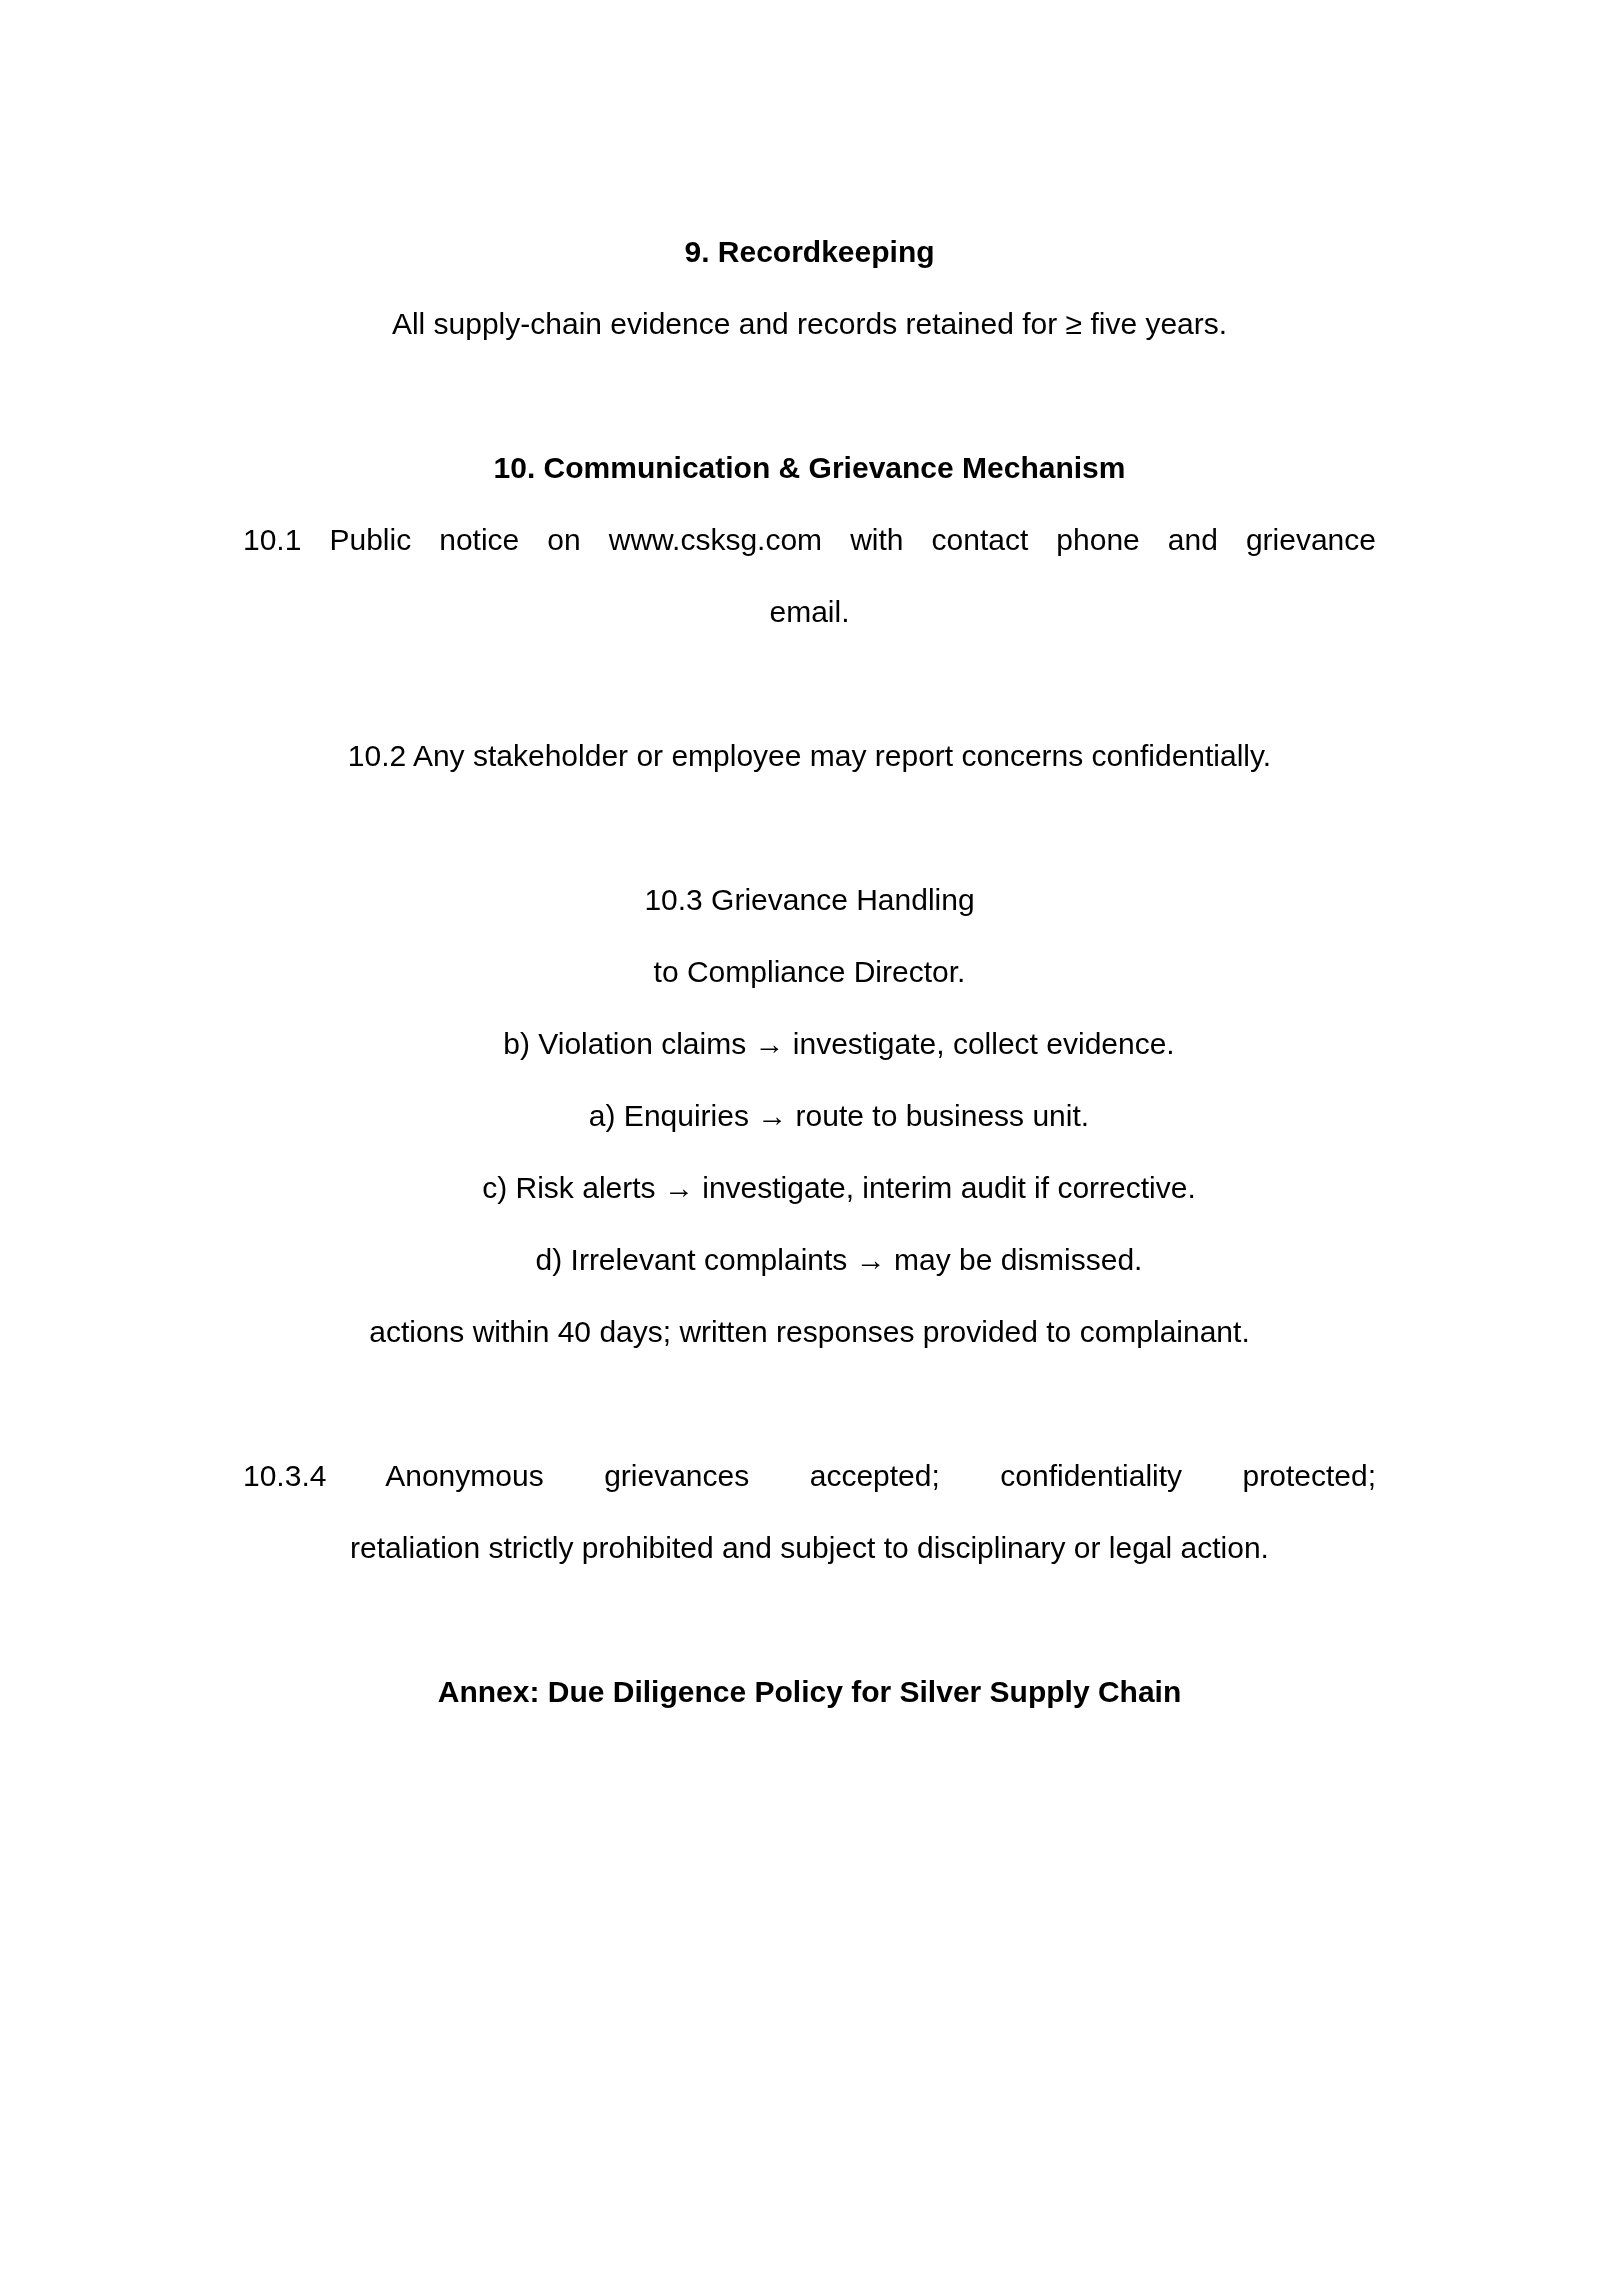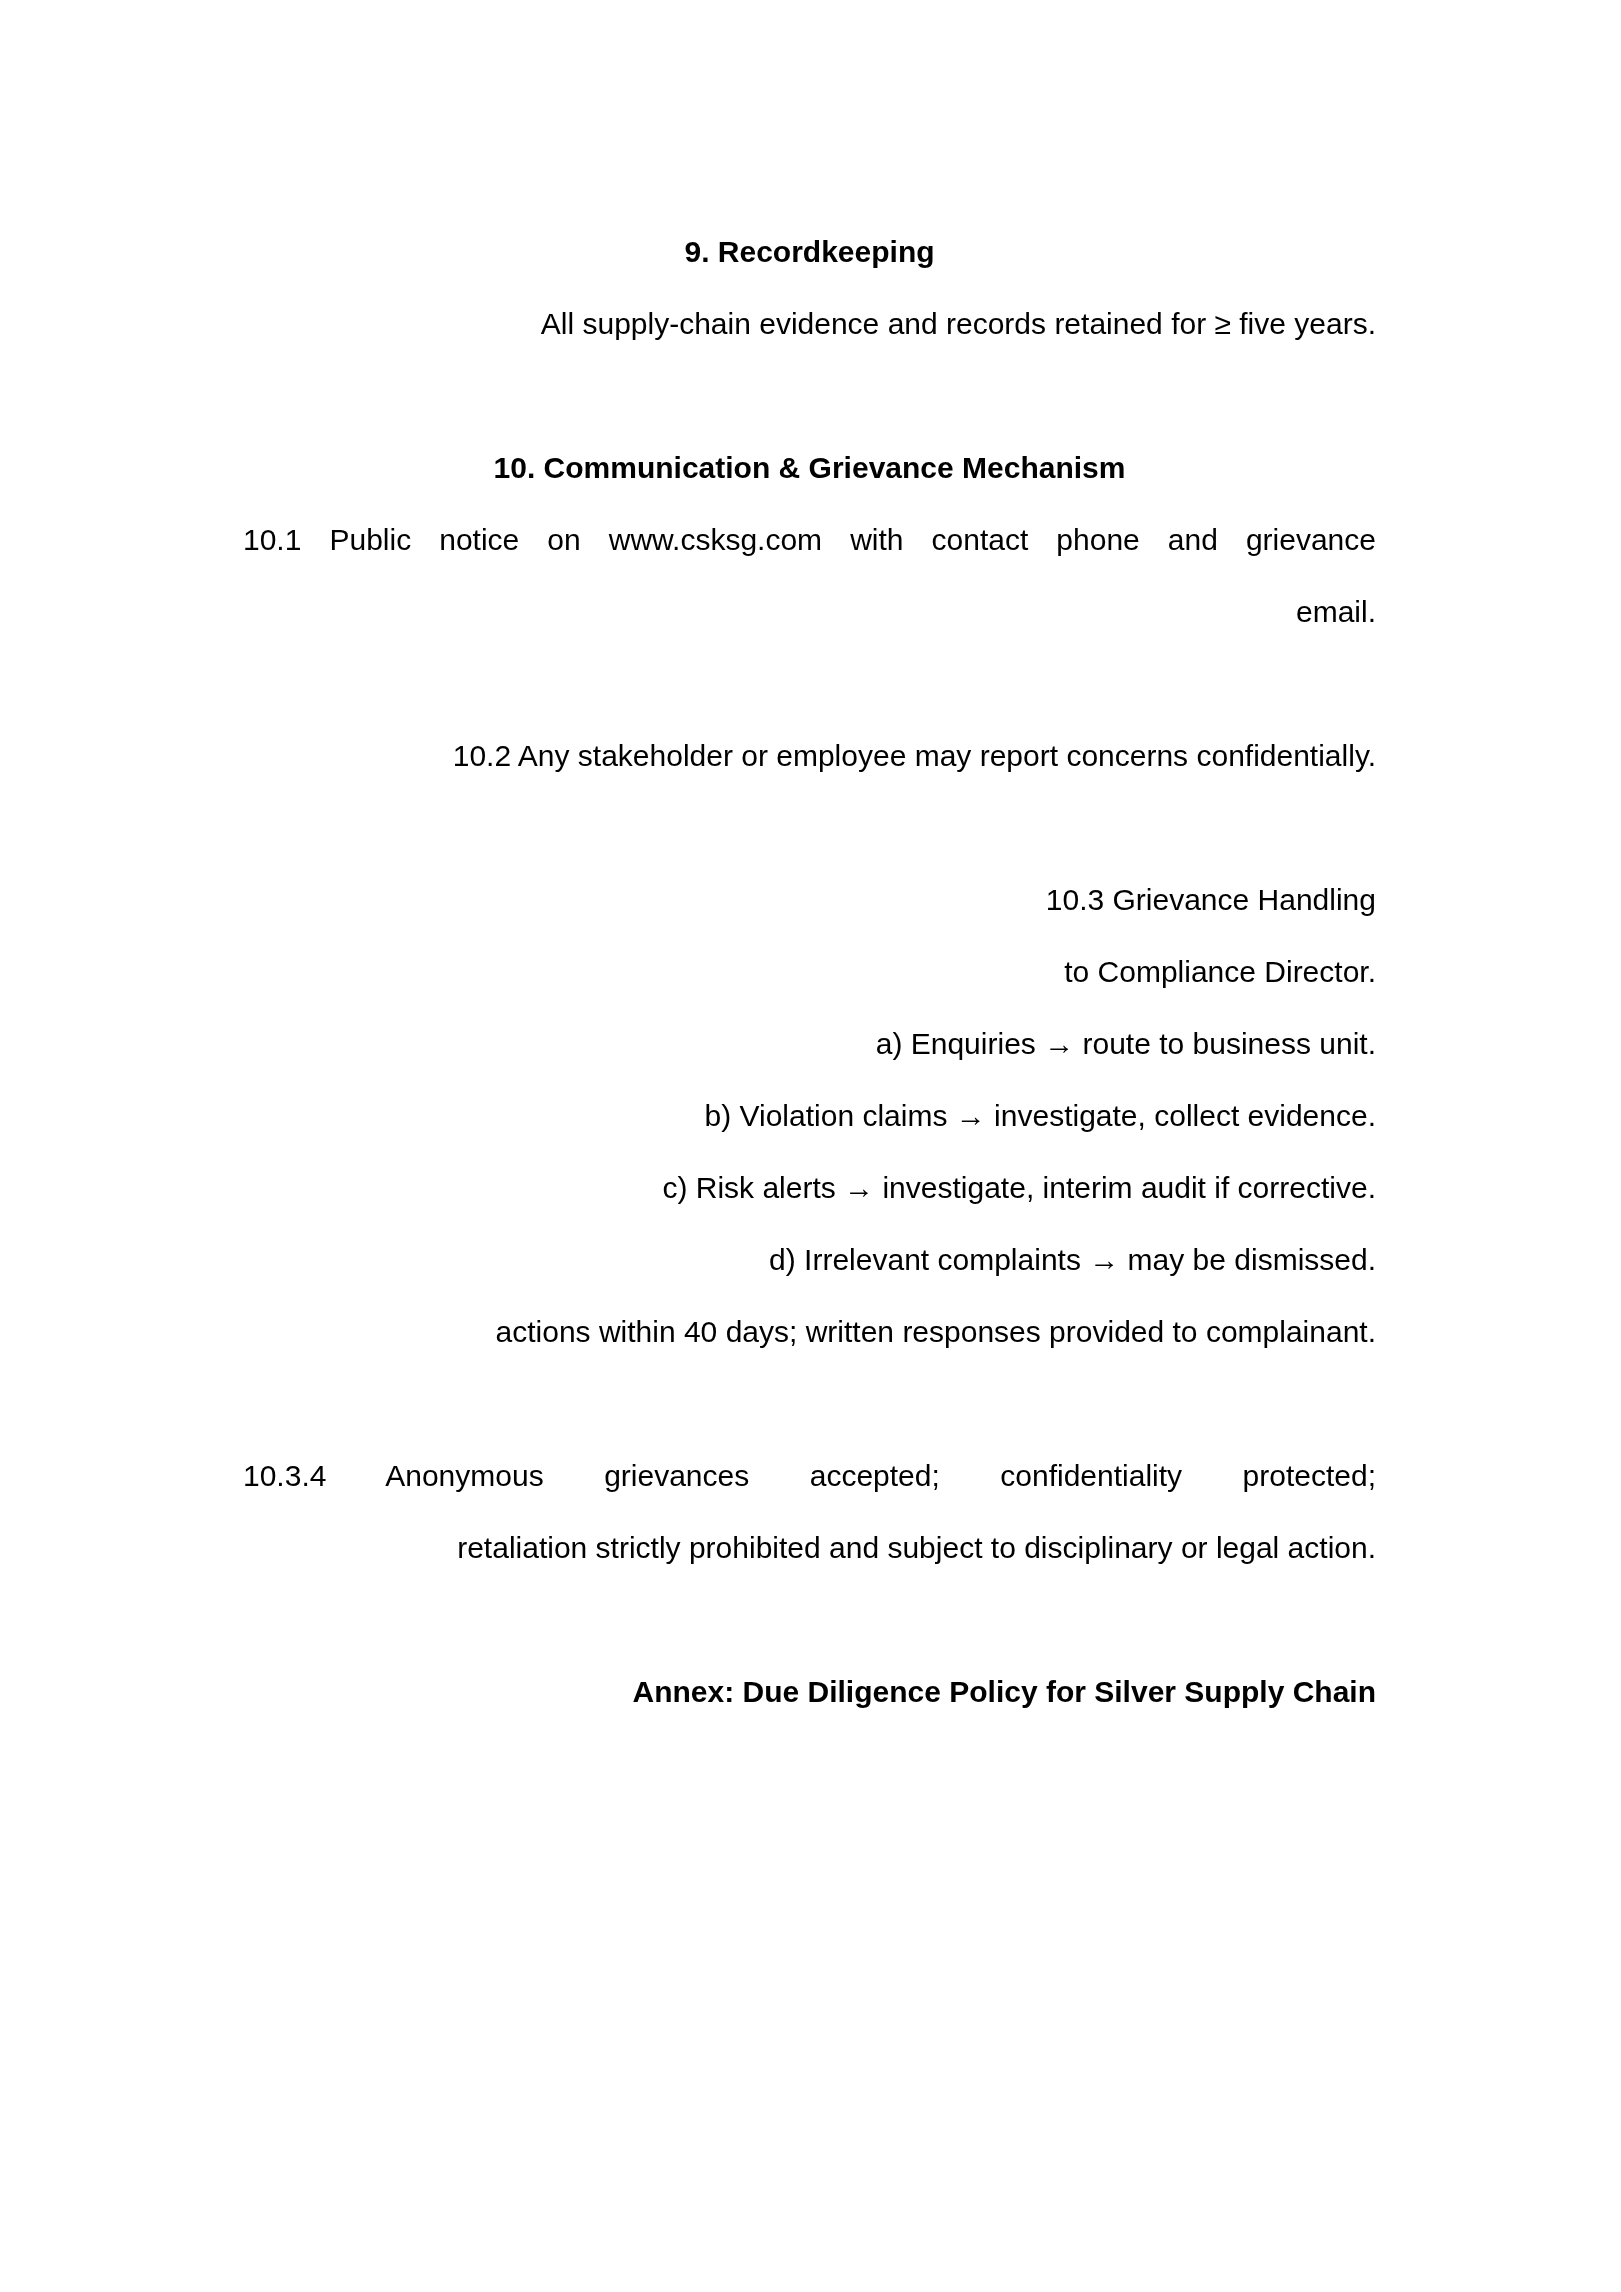--- a/index.html
+++ b/index.html
@@ -15,21 +15,21 @@
     color: #000000;
     font-family: "Liberation Sans", sans-serif;
     font-size: 30px;
     line-height: 72px;
     box-sizing: border-box;
     padding: 216px 245px 0 243px;
     overflow: hidden;
   }
   .line {
     white-space: nowrap;
-    text-align: right;
+    text-align: center;
   }
   
   .jline {
     text-align: justify;
     -moz-text-align-last: justify;
     text-align-last: justify;
     white-space: normal;
   }
   .center {
     text-align: center;
@@ -60,22 +60,22 @@
   <div class="jline">10.1 Public notice on www.csksg.com with contact phone and grievance</div>
   <div class="line">email.</div>
 
   <div class="line gap">10.2 Any stakeholder or employee may report concerns confidentially.</div>
 
   <div class="line gap">10.3 Grievance Handling</div>
 
   <div class="line">to Compliance Director.</div>
 
 
+  <div class="line indent">b) Violation claims → investigate, collect evidence.</div>
   <div class="line indent">a) Enquiries → route to business unit.</div>
-  <div class="line indent">b) Violation claims → investigate, collect evidence.</div>
   <div class="line indent">c) Risk alerts → investigate, interim audit if corrective.</div>
   <div class="line indent">d) Irrelevant complaints → may be dismissed.</div>
 
   <div class="line">actions within 40 days; written responses provided to complainant.</div>
 
   <div class="jline gap">10.3.4 Anonymous grievances accepted; confidentiality protected;</div>
   <div class="line">retaliation strictly prohibited and subject to disciplinary or legal action.</div>
 
   <div class="line bold gap">Annex: Due Diligence Policy for Silver Supply Chain</div>
 

